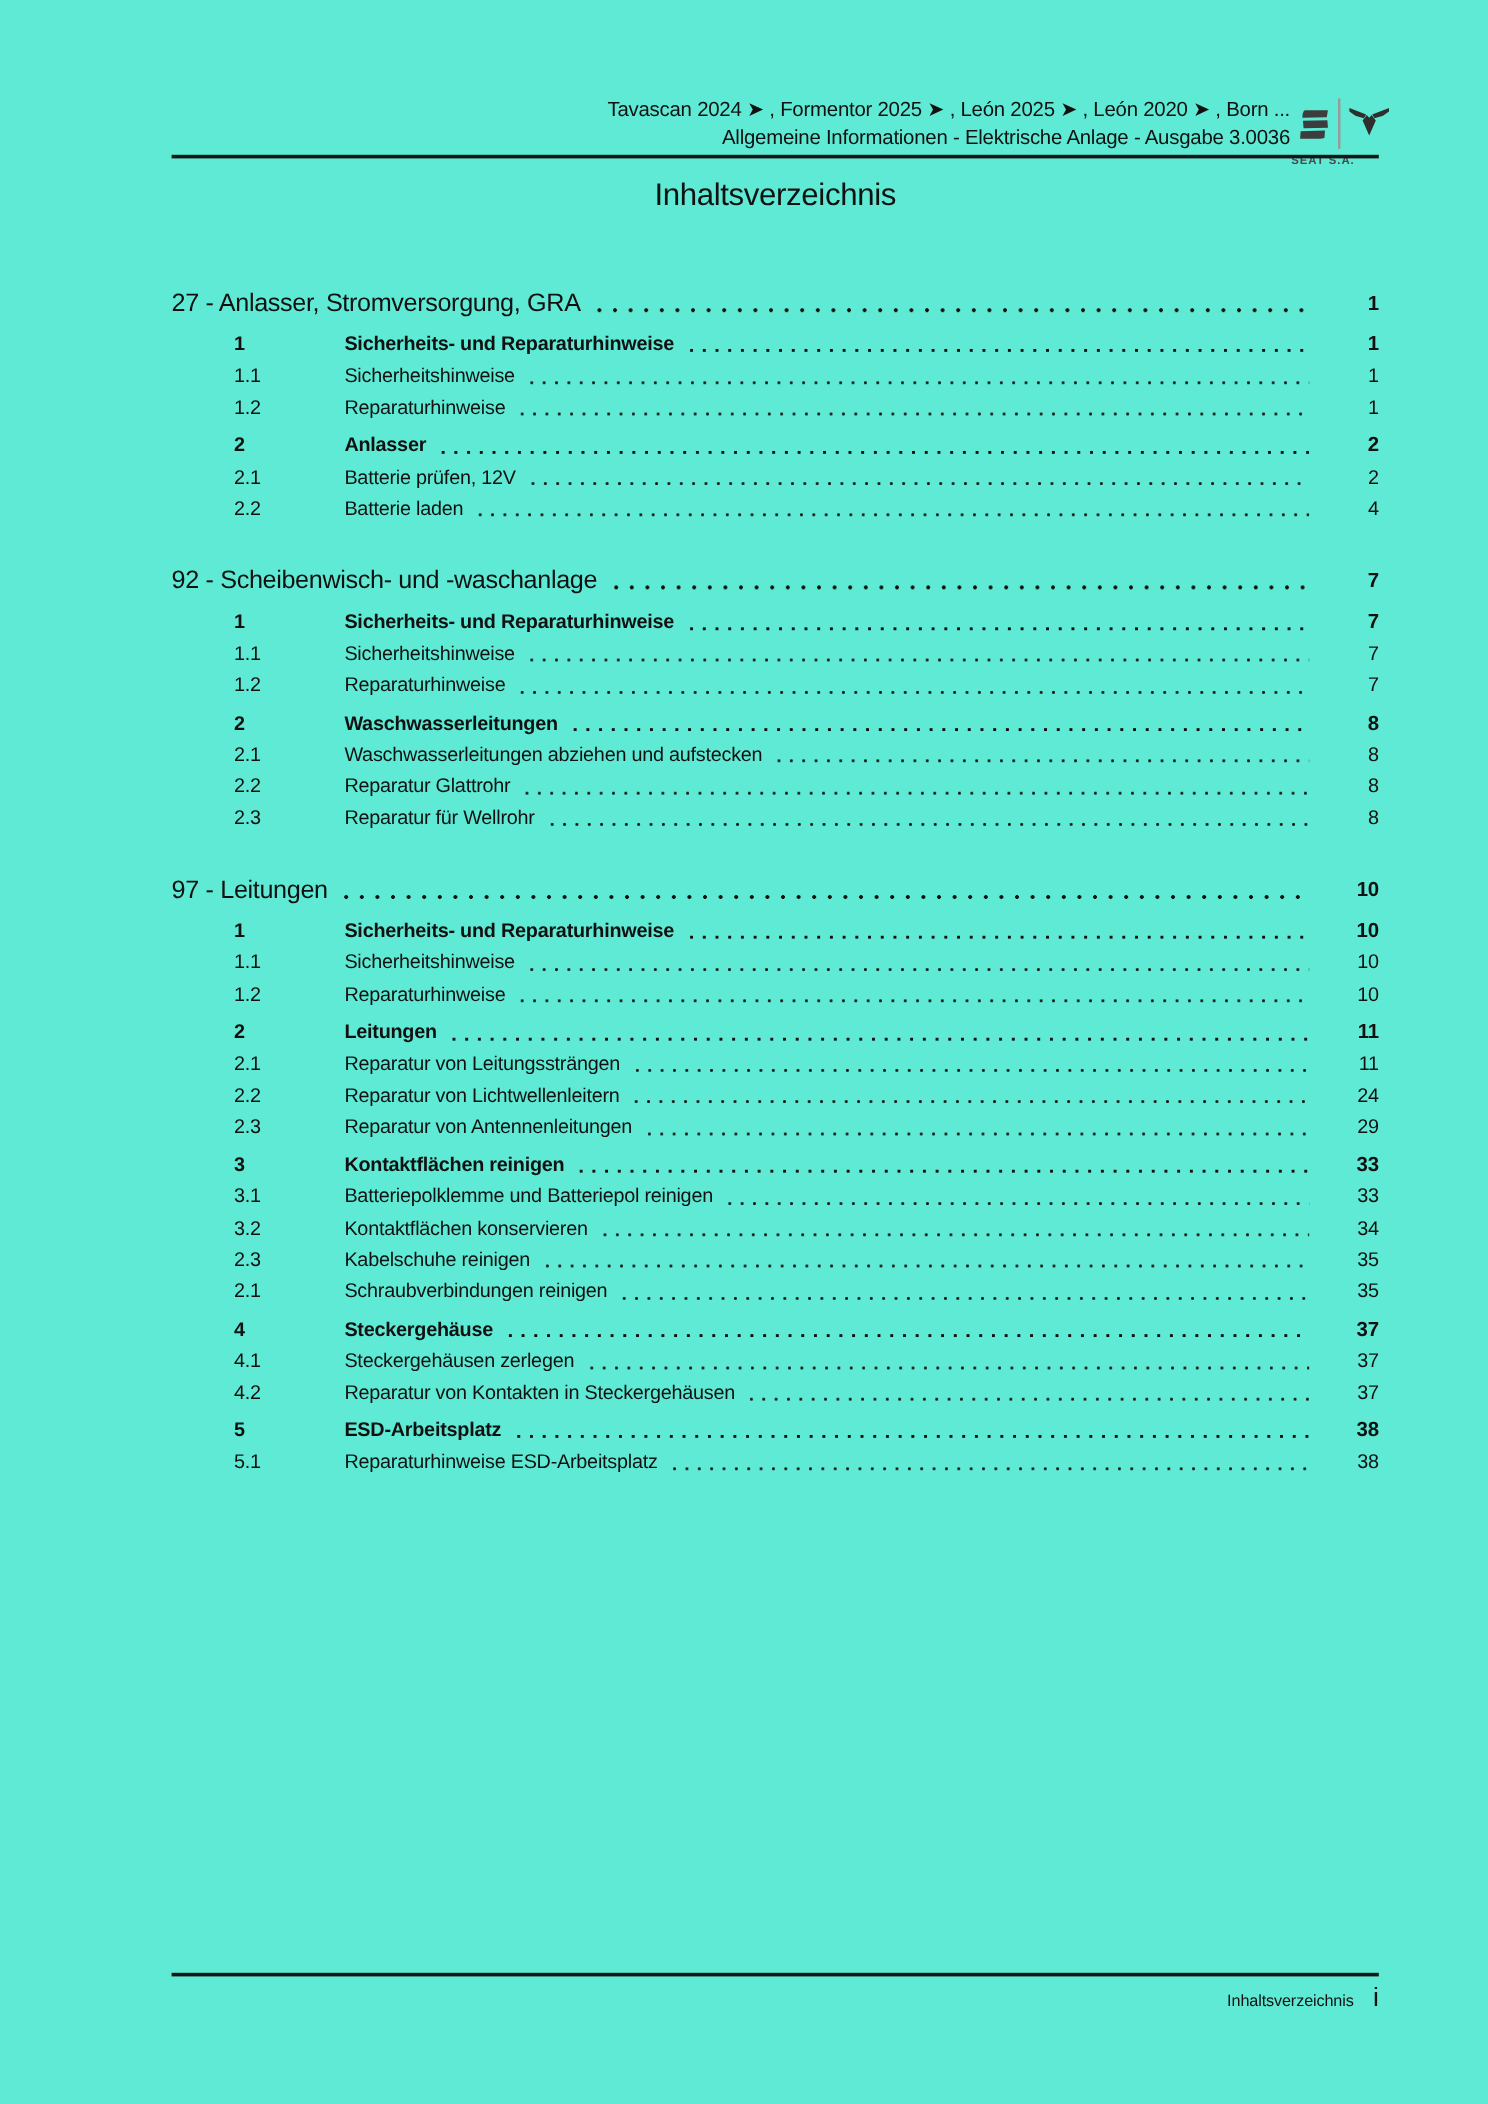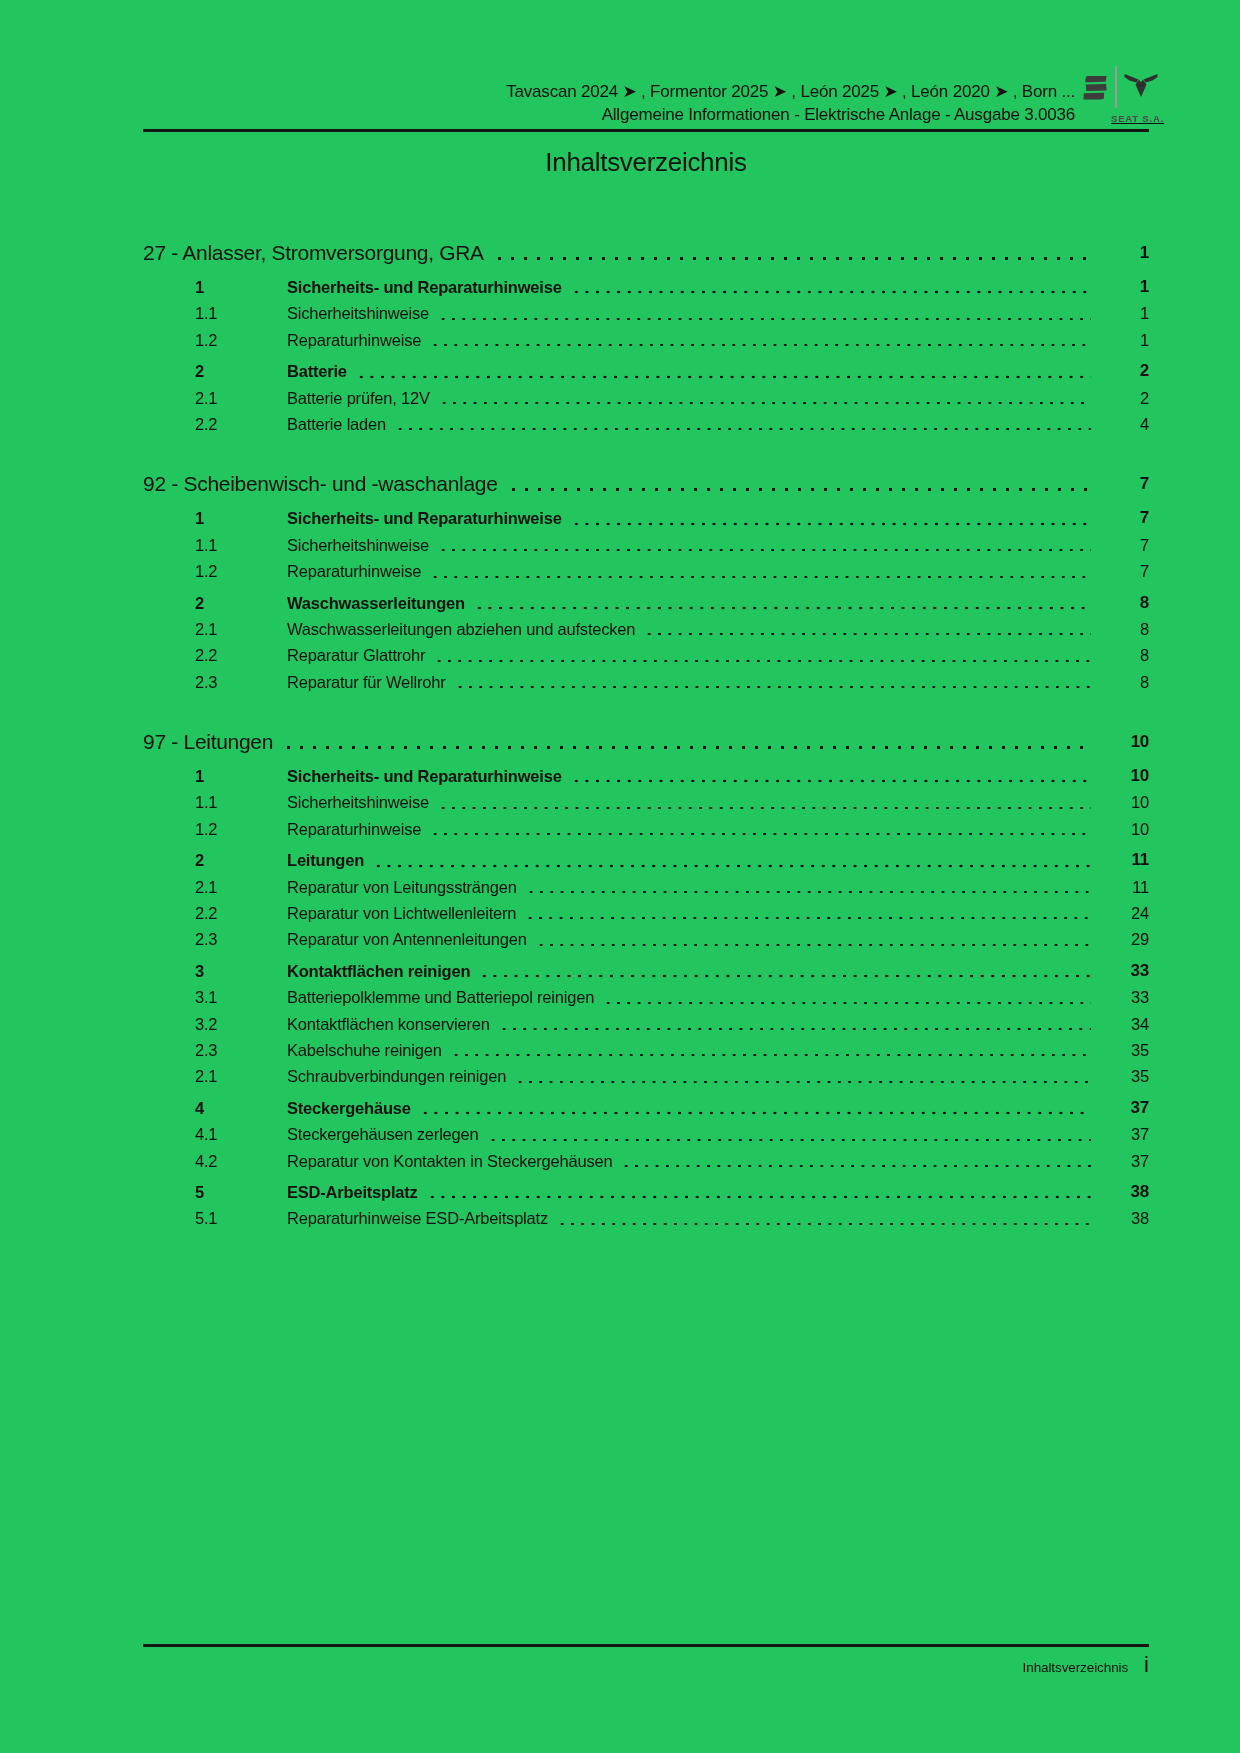--- a/index.html
+++ b/index.html
@@ -1,30 +1,30 @@
 <!DOCTYPE html>
 <html><head>
 <meta charset="utf-8">
 <style>
   html,body{margin:0;padding:0;background:#ffffff;}
   .page{
     position:relative;
     width:1240px;height:1753px;
-    background:#22c55e;
+    background:#5eead4;
     font-family:"Liberation Sans","DejaVu Sans",sans-serif;
     color:#111111;
     overflow:hidden;
   }
   
   .header-text{
     position:absolute;top:80px;right:165px;
     text-align:right;font-size:17px;line-height:23px;
     letter-spacing:-0.2px;white-space:nowrap;
   }
-  .brand{position:absolute;top:64px;right:76px;width:88px;text-align:right;text-decoration:underline;}
+  .brand{position:absolute;top:80px;right:76px;width:88px;text-align:left;}
   .brand-logos{display:flex;align-items:center;justify-content:center;gap:7px;height:46px;}
   .logo-divider{width:1.5px;height:42px;background:#9a9a9a;}
   .brand-caption{
     margin-top:3px;font-size:9.5px;font-weight:bold;letter-spacing:0.8px;color:#4a4a4a;
     white-space:nowrap;
   }
   .rule{position:absolute;left:143px;width:1006px;height:3px;background:#161616;}
   .header-rule{top:129px;}
   .footer-rule{top:1644px;}
   
@@ -126,21 +126,21 @@
           <span class="pagecol">1</span>
         </div>
         <div class="row entry-row lvl2">
           <span class="num">1.2</span>
           <span class="label">Reparaturhinweise</span>
           <span class="leader"></span>
           <span class="pagecol">1</span>
         </div>
         <div class="row entry-row lvl1">
           <span class="num">2</span>
-          <span class="label">Batterie</span>
+          <span class="label">Anlasser</span>
           <span class="leader leader-bold"></span>
           <span class="pagecol page-bold">2</span>
         </div>
         <div class="row entry-row lvl2">
           <span class="num">2.1</span>
           <span class="label">Batterie prüfen, 12V</span>
           <span class="leader"></span>
           <span class="pagecol">2</span>
         </div>
         <div class="row entry-row lvl2">

